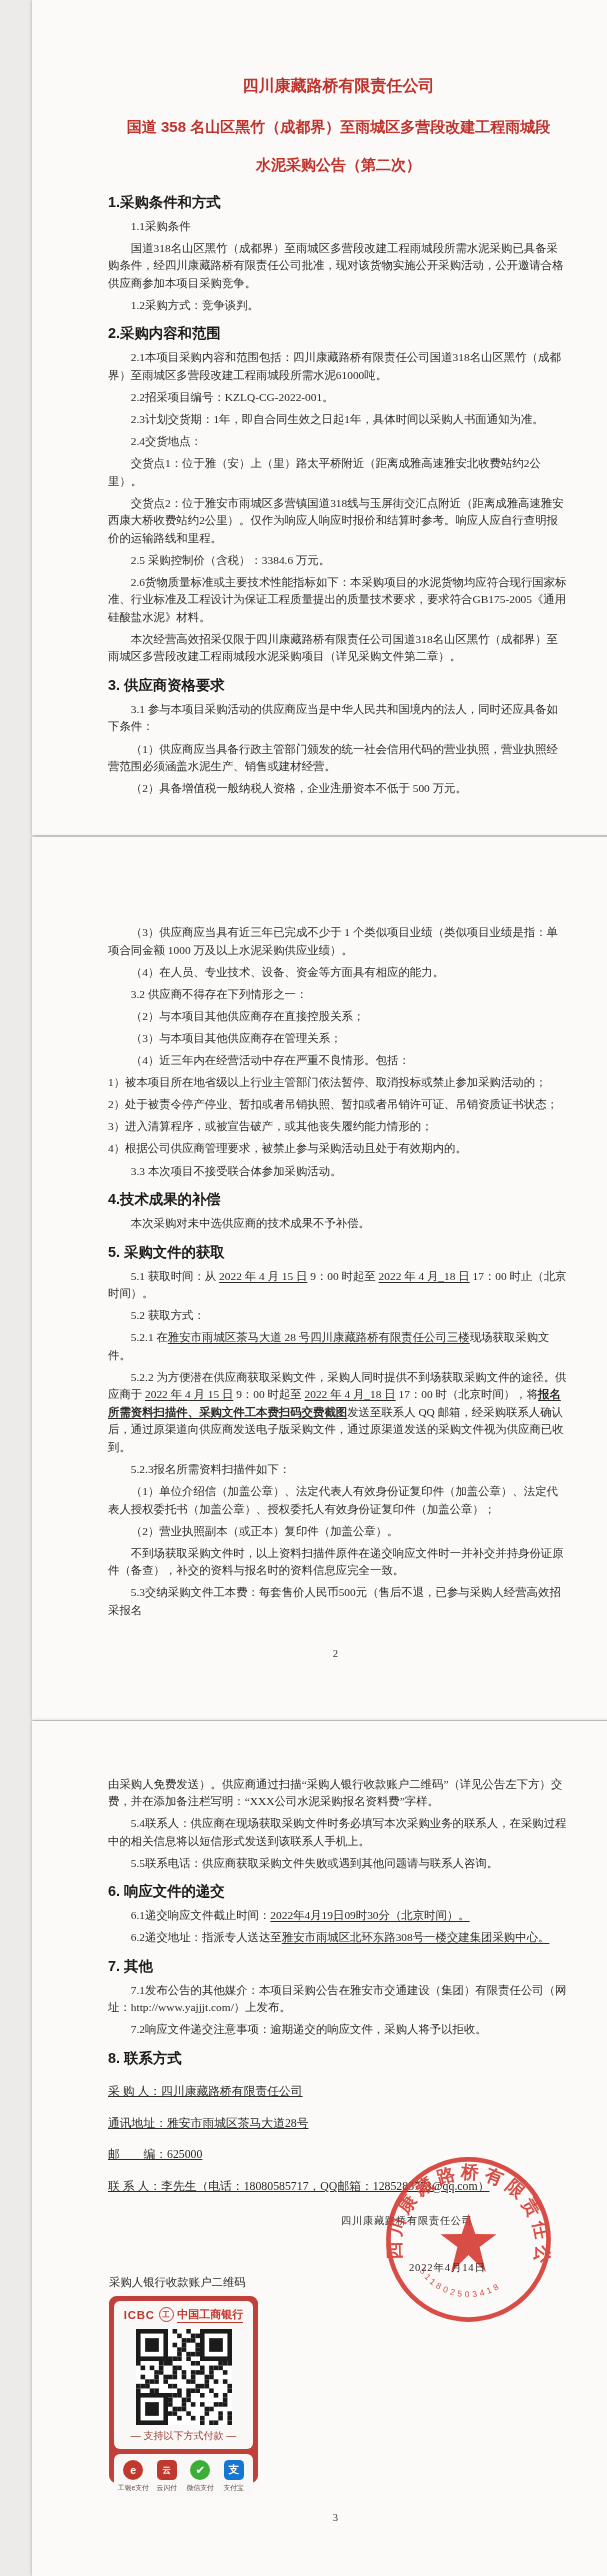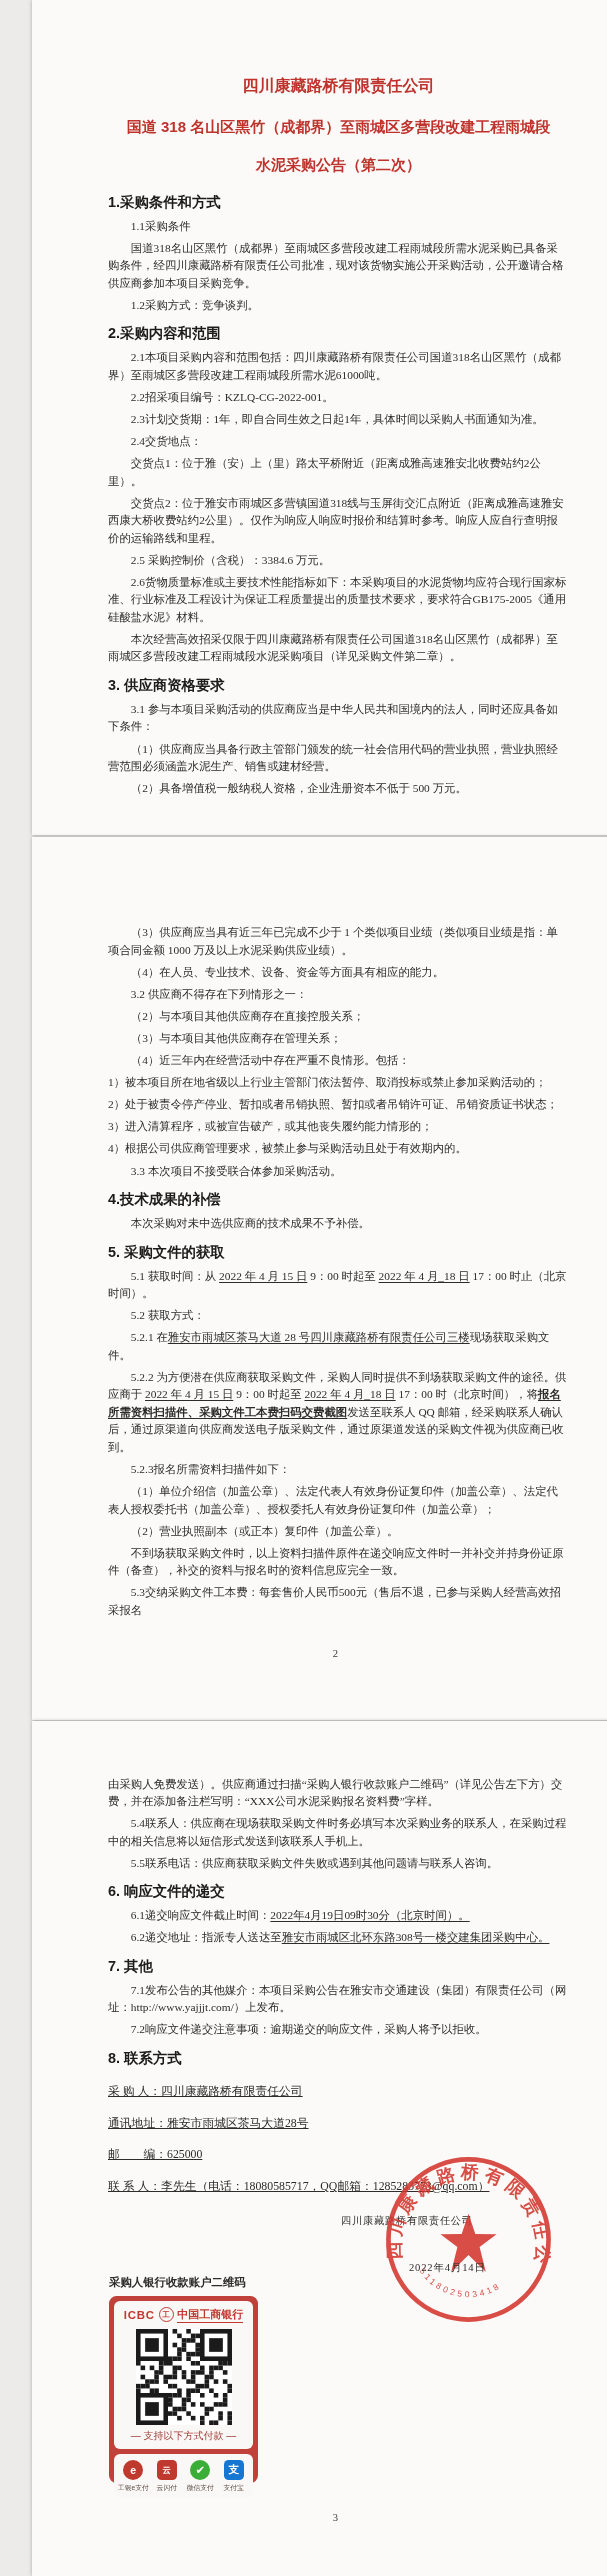--- a/index.html
+++ b/index.html
@@ -42,21 +42,21 @@
   #page3 .pagenum { bottom:53px; }
 
   p.contact { font-size:11.8px; line-height:16.7px; margin:15px 0; text-indent:0;text-decoration:underline; }
 
   
   .printed-company { position:absolute; left:309px; top:493px; font-size:10.2px; color:#2e2c2b; letter-spacing:0.8px; }
   .stamp { position:absolute; left:351px; top:433px; width:171px; height:171px; opacity:.88; }
   .stamp-date { position:absolute; left:377px; top:540px; font-size:10.6px; color:#2e2c2b; letter-spacing:0.8px; }
 
   
-  .qr-label { position:absolute; left:77px; top:554px; font-size:11.4px; color:#2e2c2b;font-weight:bold; }
+  .qr-label { position:absolute; left:77px; top:554px; font-size:11.4px; color:#2e2c2b; }
   .icbc-card {
     position:absolute; left:77px; top:575px; width:149px; height:187px;
     background:#c0403a; border-radius:7.6px; box-sizing:border-box; padding:5.3px;
   }
   .icbc-top {
     background:#faf8f6; border-radius:6px; padding:3.8px 3px 3px; text-align:center;
   }
   .icbc-header {
     display:flex; align-items:center; justify-content:center; gap:3.8px;
     font-family:"Liberation Sans","DejaVu Sans",sans-serif; margin-top:1.5px;
@@ -88,21 +88,21 @@
   .pm-wechat { background:#3aae36; border-radius:50%; font-size:11.4px; }
   .pm-alipay { background:#1677d2; border-radius:4.6px; }
   .pm-label { font-size:6.8px; color:#5a4a42; font-family:"Liberation Sans","DejaVu Sans",sans-serif; }
 </style>
 </head>
 <body>
 
 <div class="page" id="page1">
   <div class="content">
     <div class="title1">四川康藏路桥有限责任公司</div>
-    <div class="title2">国道 318 名山区黑竹（成都界）至雨城区多营段改建工程雨城段</div>
+    <div class="title2">国道 358 名山区黑竹（成都界）至雨城区多营段改建工程雨城段</div>
     <div class="title3">水泥采购公告（第二次）</div>
 
     <h2 class="sec">1.采购条件和方式</h2>
     <p class="b">1.1采购条件</p>
     <p class="b">国道318名山区黑竹（成都界）至雨城区多营段改建工程雨城段所需水泥采购已具备采购条件，经四川康藏路桥有限责任公司批准，现对该货物实施公开采购活动，公开邀请合格供应商参加本项目采购竞争。</p>
     <p class="b">1.2采购方式：竞争谈判。</p>
 
     <h2 class="sec">2.采购内容和范围</h2>
     <p class="b">2.1本项目采购内容和范围包括：四川康藏路桥有限责任公司国道318名山区黑竹（成都界）至雨城区多营段改建工程雨城段所需水泥61000吨。</p>
     <p class="b">2.2招采项目编号：KZLQ-CG-2022-001。</p>

